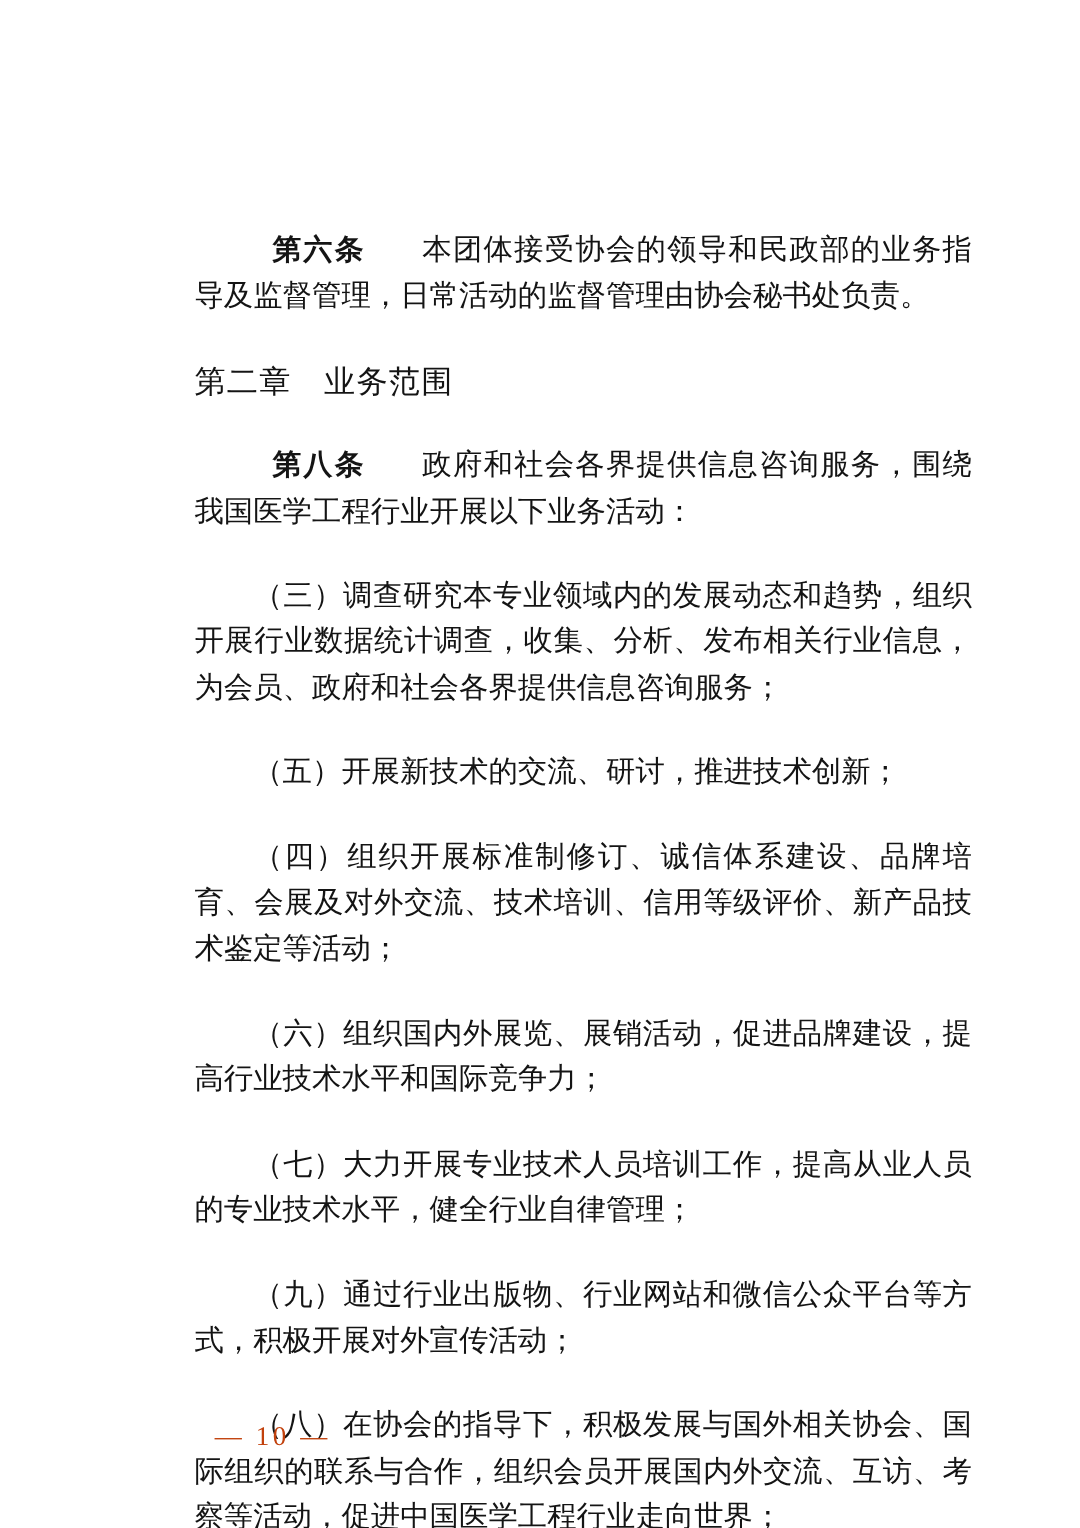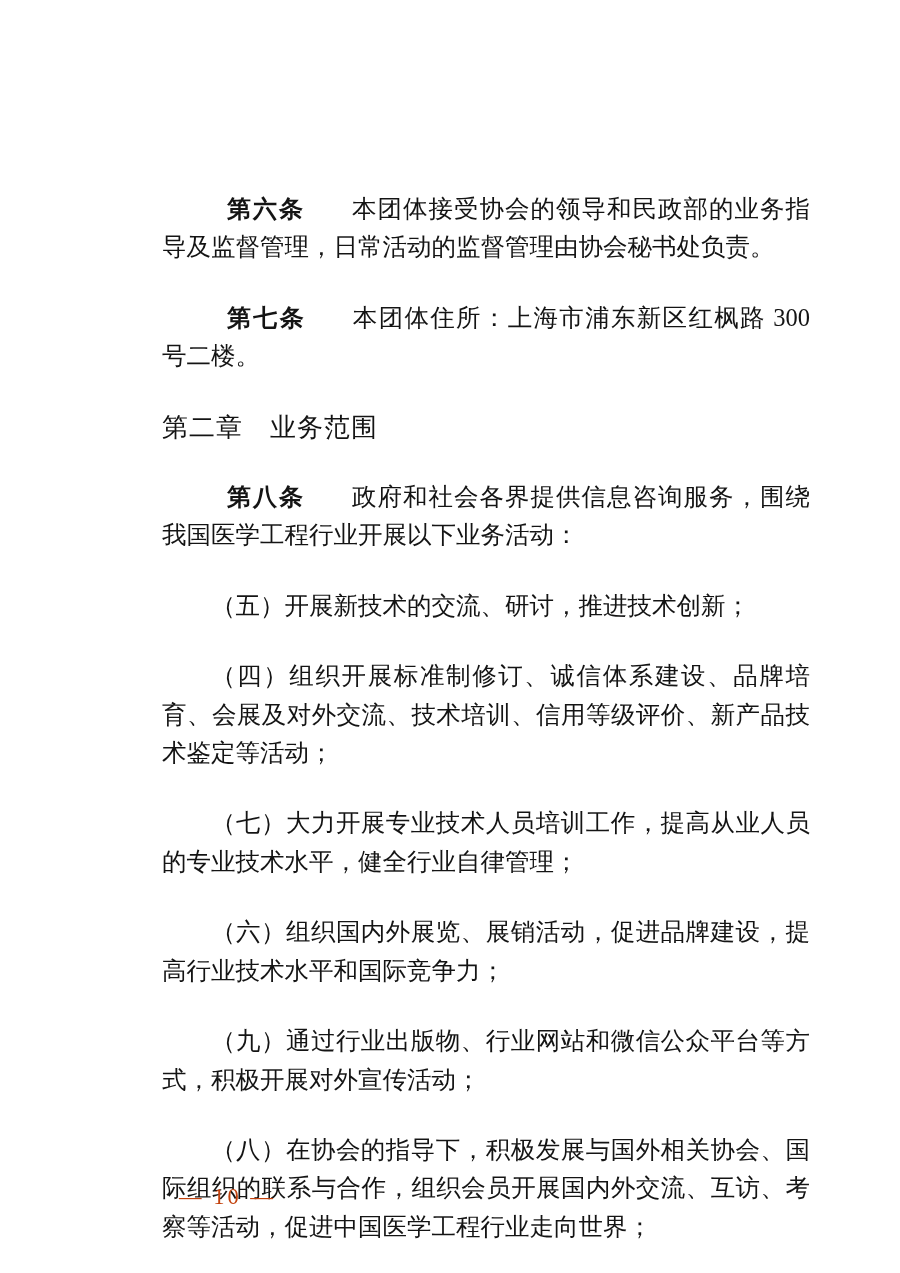--- a/index.html
+++ b/index.html
@@ -49,29 +49,29 @@
   }
 </style>
 </head>
 <body>
 
 <div class="page">
   <div class="content">
 
     <p class="para"><span class="lead">第六条</span><span>本团体接受协会的领导和民政部的业务指导及监督管理，日常活动的监督管理由协会秘书处负责。</span></p>
 
-    <p class="para"><span class="lead">第七条</span><span>本团体住所：上海市浦东新区红枫路 300 号二楼。</span></p>
 
     <p class="para chapter">第二章　业务范围</p>
 
     <p class="para"><span class="lead">第八条</span><span>政府和社会各界提供信息咨询服务，围绕我国医学工程行业开展以下业务活动：</span></p>
 
+    <p class="para">（三）调查研究本专业领域内的发展动态和趋势，组织开展行业数据统计调查，收集、分析、发布相关行业信息，为会员、政府和社会各界提供信息咨询服务；</p>
     <p class="para">（五）开展新技术的交流、研讨，推进技术创新；</p>
     <p class="para">（四）组织开展标准制修订、诚信体系建设、品牌培育、会展及对外交流、技术培训、信用等级评价、新产品技术鉴定等活动；</p>
+    <p class="para">（六）组织国内外展览、展销活动，促进品牌建设，提高行业技术水平和国际竞争力；</p>
     <p class="para">（七）大力开展专业技术人员培训工作，提高从业人员的专业技术水平，健全行业自律管理；</p>
-    <p class="para">（六）组织国内外展览、展销活动，促进品牌建设，提高行业技术水平和国际竞争力；</p>
     <p class="para">（九）通过行业出版物、行业网站和微信公众平台等方式，积极开展对外宣传活动；</p>
     <p class="para">（八）在协会的指导下，积极发展与国外相关协会、国际组织的联系与合作，组织会员开展国内外交流、互访、考察等活动，促进中国医学工程行业走向世界；</p>
 
   </div>
 
   <div class="footer">— 10 —</div>
 </div>
 
 </body></html>

